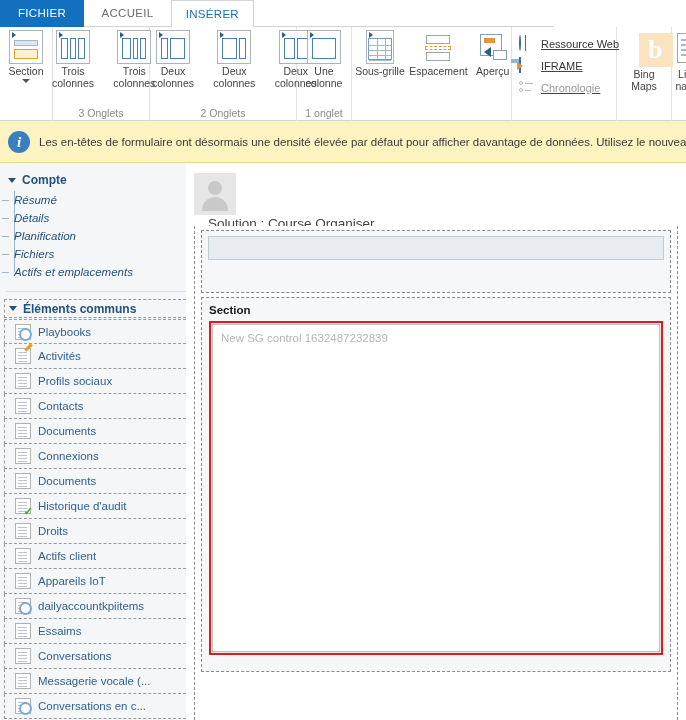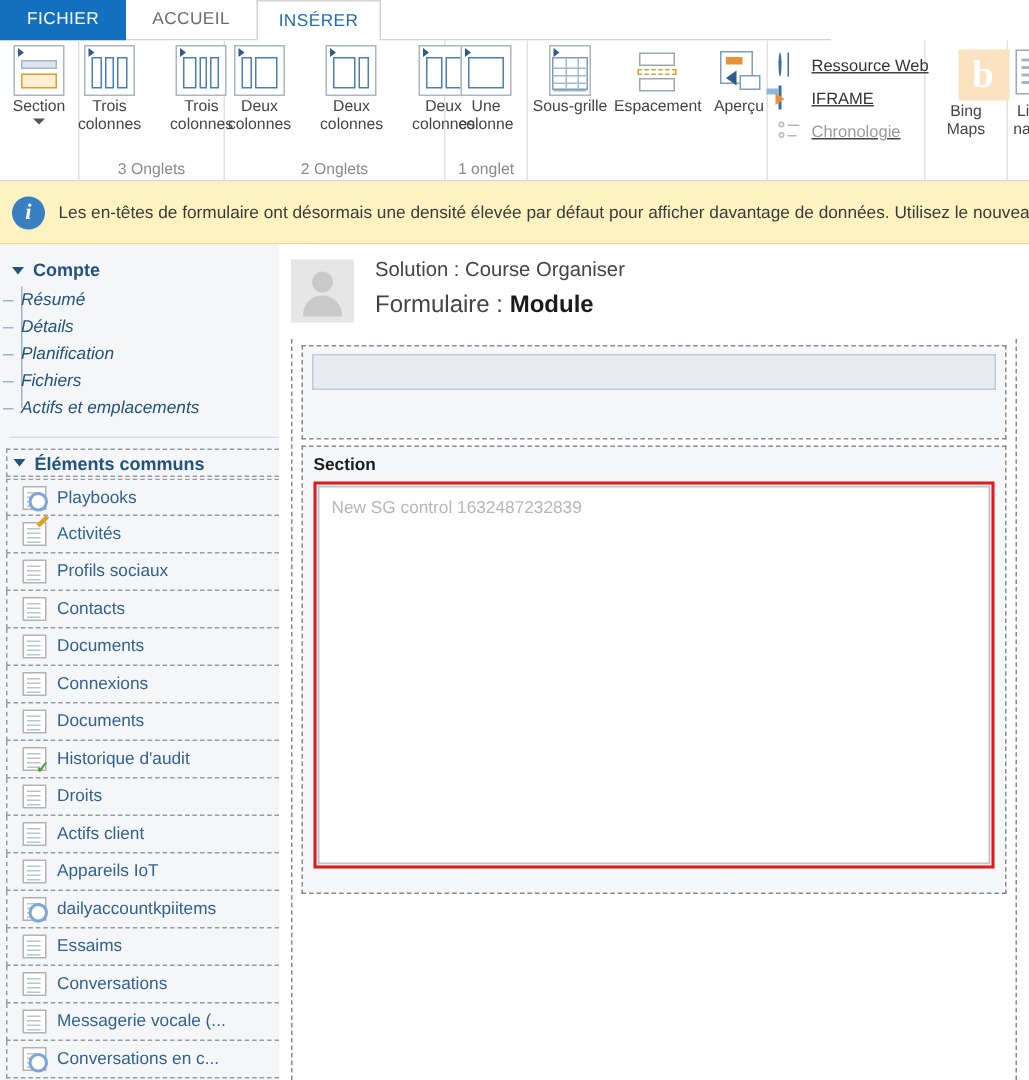--- a/index.html
+++ b/index.html
@@ -246,21 +246,21 @@
   }
   .ce-scroll .thumb {
     position: absolute; top: 16px; left: 1px; right: 1px; height: 246px; background: #c6c6c6;
   }
 
   
   .mainpane {
     position: absolute; top: 163px; left: 186px; right: 0; bottom: 0;
     background: #ffffff; overflow: hidden;
   }
-  .form-header { display: flex; align-items: flex-start; padding: 8px 0 0 8px; }
+  .form-header { display: flex; align-items: flex-start; padding: 8px 0 0 8px; flex-direction: column; }
   .avatar {
     width: 42px; height: 42px; background: #e6e6e6; flex: none; position: relative;
     margin-top: 2px;
   }
   .avatar .head {
     position: absolute; left: 14px; top: 8px; width: 14px; height: 14px;
     border-radius: 50%; background: #c9c9c9;
   }
   .avatar .body {
     position: absolute; left: 8px; top: 24px; width: 26px; height: 14px;
@@ -295,21 +295,21 @@
   }
   .sectitle { font-size: 11.5px; font-weight: bold; color: #1b1b1b; margin-bottom: 5px; }
   .selwrap {
     border: 2px solid #e01b1b;
     padding: 1px;
     background: #e3e9ef;
   }
   .selinner {
     border: 1px solid #b9c4cf;
     background: #ffffff;
-    height: 252px;
+    height: 328px;
     padding: 6px 8px;
   }
   .sgtext { font-size: 11.5px; color: #b6b6b6; }
 </style>
 </head>
 <body>
 
 <div class="tabbar">
   <div class="tab file">FICHIER</div>
   <div class="tab">ACCUEIL</div>

